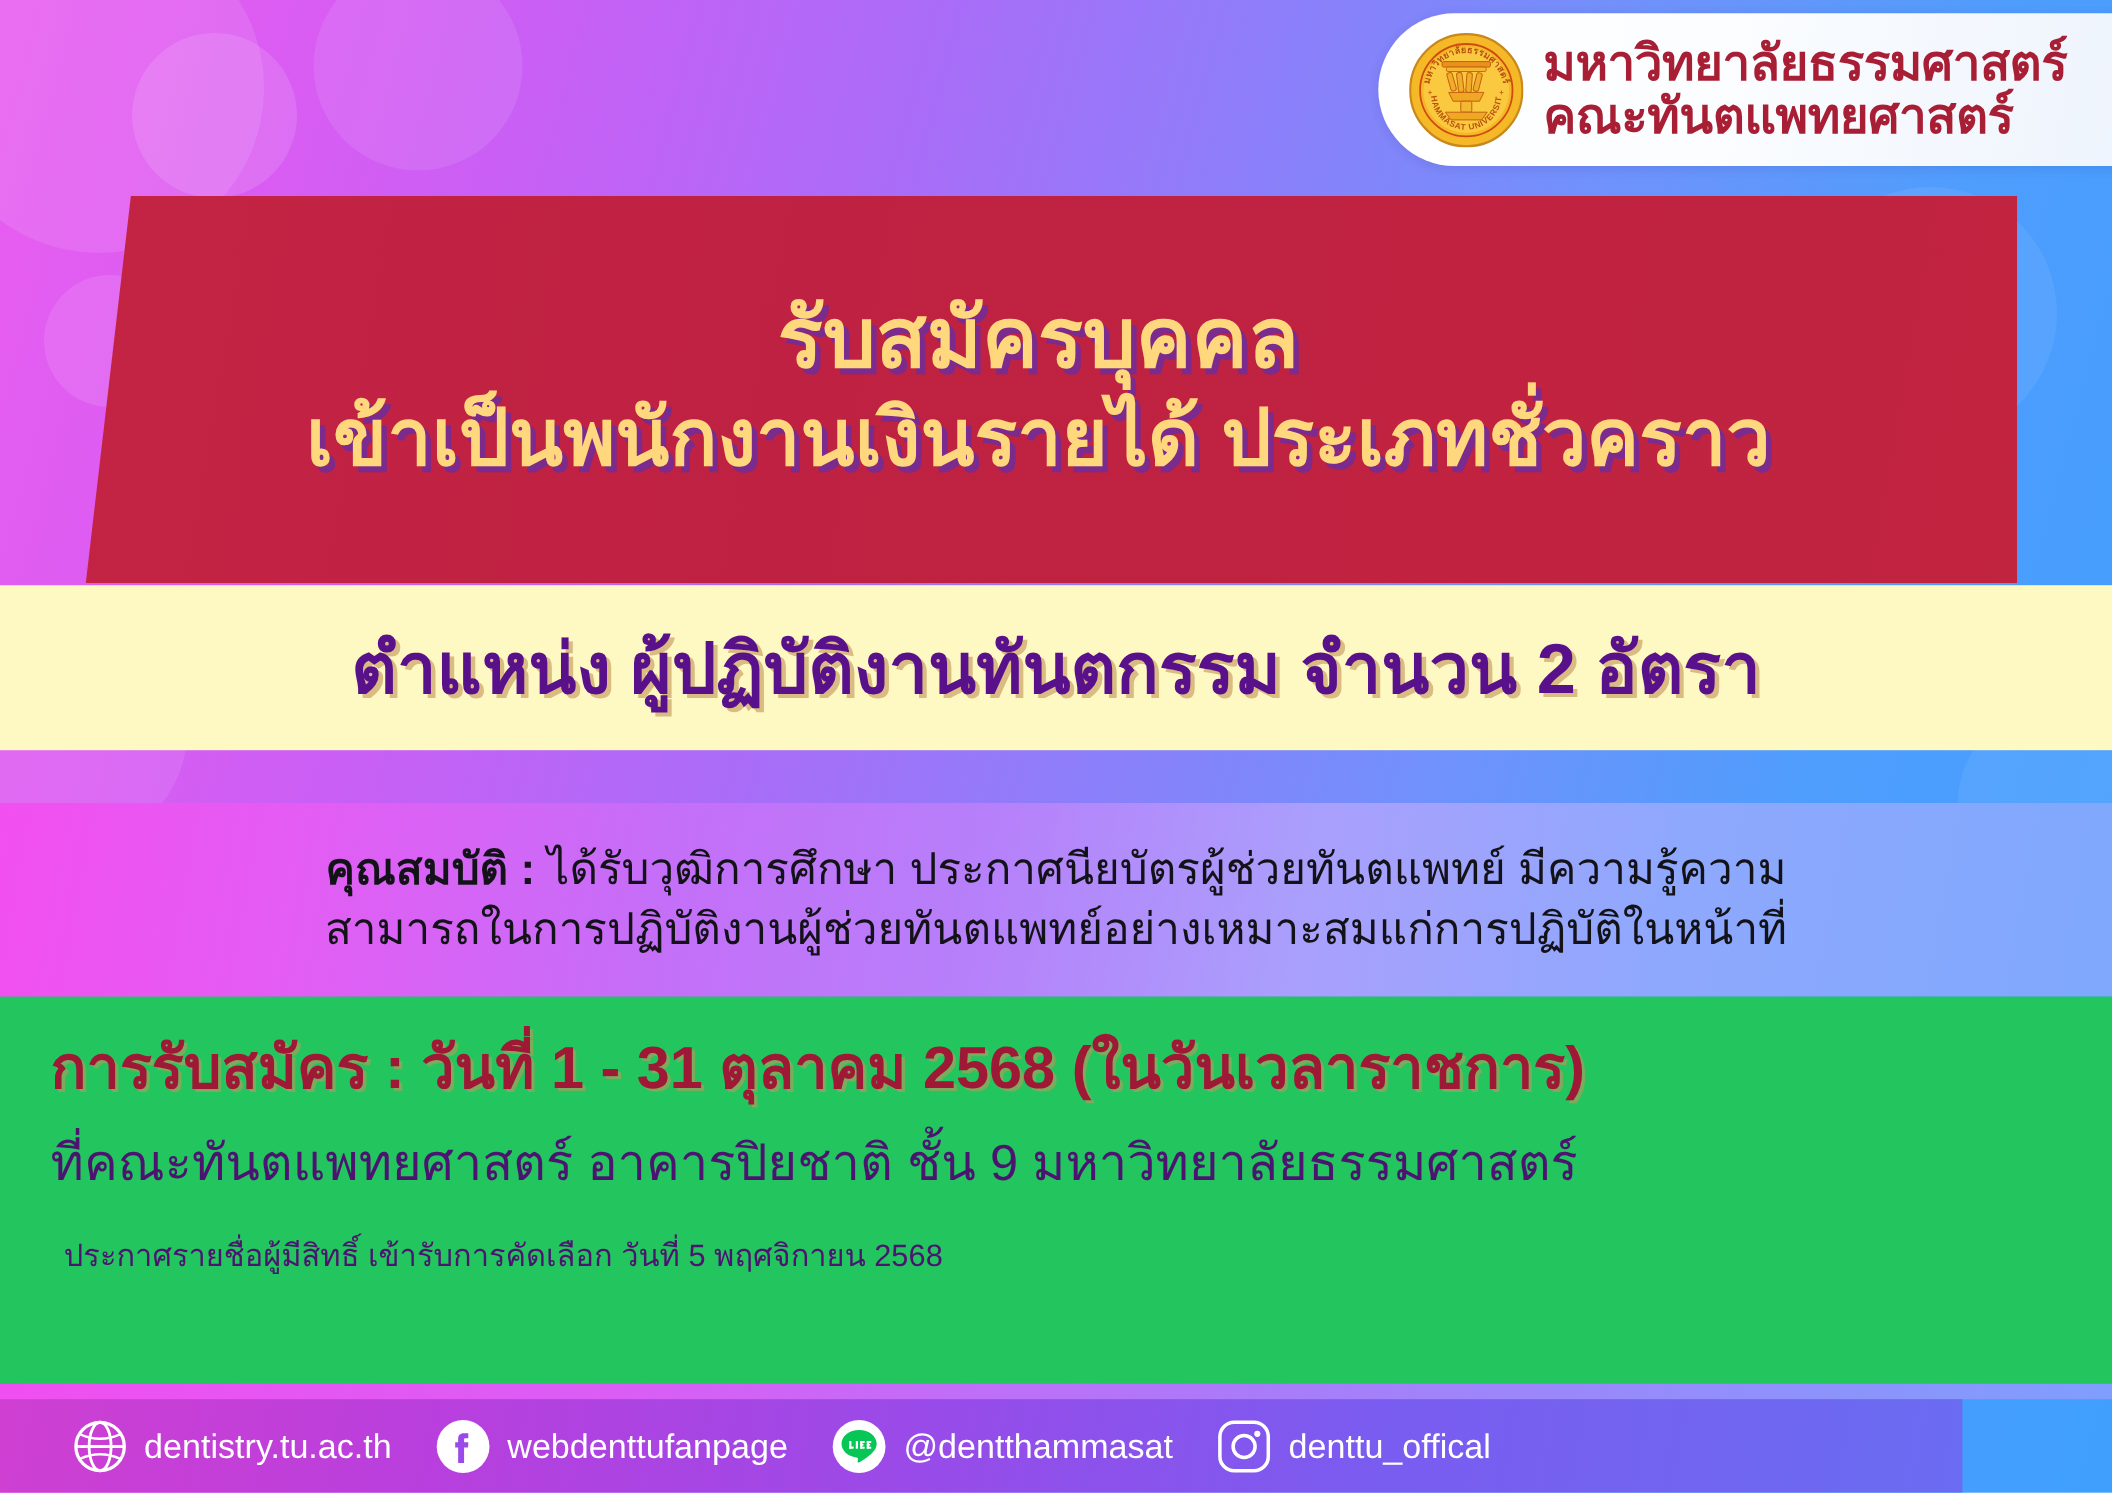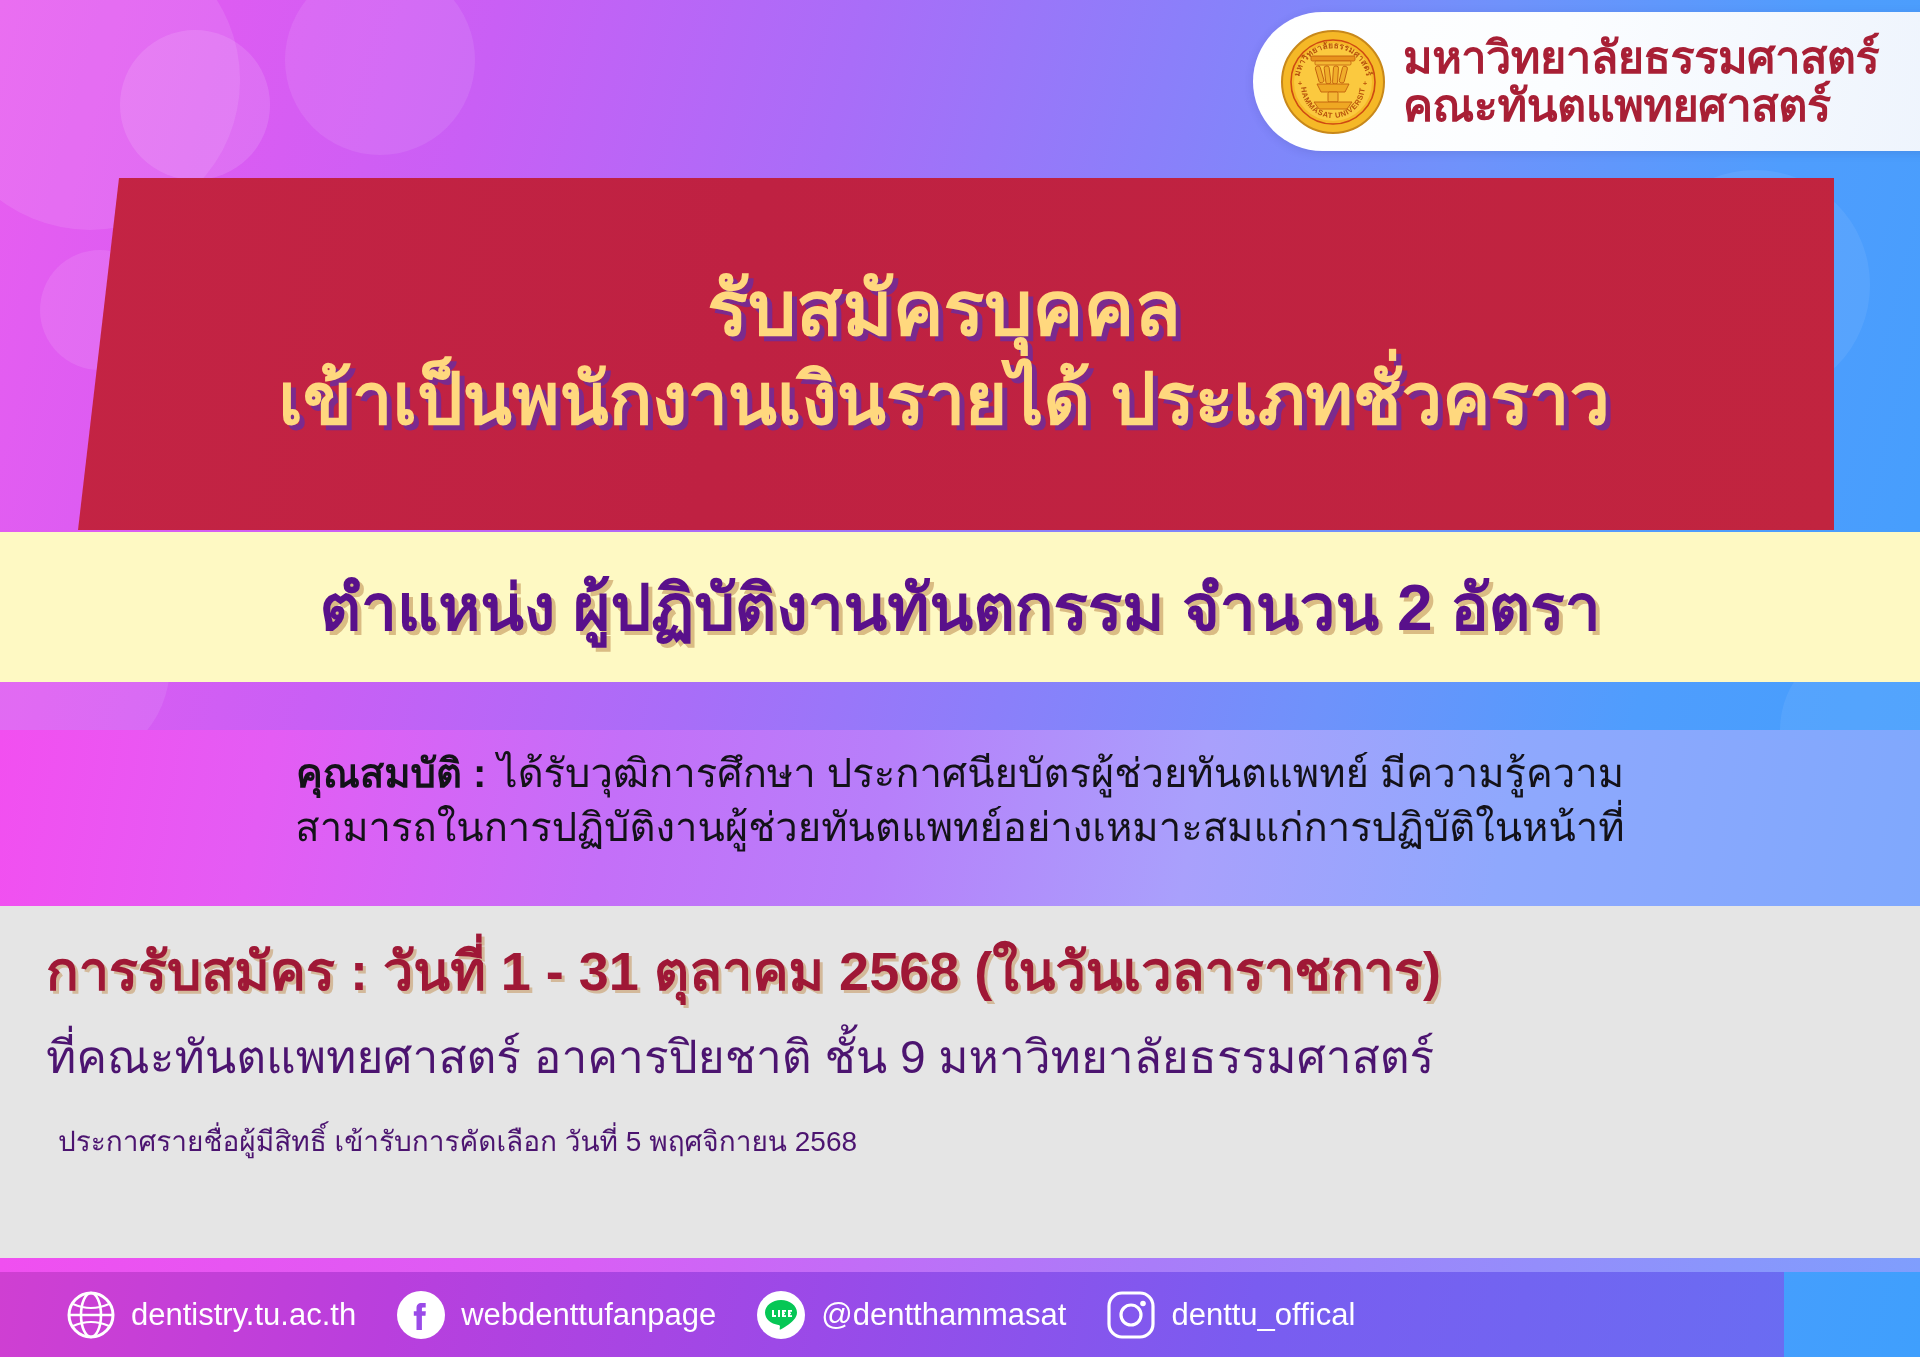--- a/index.html
+++ b/index.html
@@ -56,30 +56,30 @@
     font-size:64px; font-weight:bold; color:#59108b;
     text-shadow:4px 4px 0 rgba(196,150,92,.62); white-space:nowrap;
   }
 
   
   #qual-band{
     position:absolute; left:0; top:730px; width:1920px; height:176px;
     background:linear-gradient(100deg,
       #f24ff0 0%, #e45cf4 14%, #c46ff8 32%,
       #b77ffa 46%, #a9a0fc 62%, #8fa8fd 78%, #7fa8fd 100%);
-    display:flex; flex-direction:column; align-items:center; 
-    padding:16px 34px;
+    display:flex; flex-direction:column; align-items:center; justify-content:center;
+    padding:4px 34px;
   }
   #qual-band .qline{ font-size:40px; color:#131218; line-height:1.36; text-align:center; white-space:nowrap; }
   #qual-band .qlabel{ font-weight:bold; }
 
   
   #details{
     position:absolute; left:0; top:906px; width:1920px; height:364px;
-    background:#e5e5e5; padding:34px 0 0 46px;
+    background:#22c55e; padding:34px 0 0 46px;
   }
   #detail-heading{
     font-size:54px; font-weight:bold; color:#9f1836;
     text-shadow:3px 3px 0 rgba(196,150,92,.55); line-height:1.18;
   }
   #detail-line2{ font-size:46px; color:#4c1470; margin-top:26px; line-height:1.2; }
   #detail-line3{ font-size:28px; color:#4c1470; margin-top:40px; line-height:1.2; padding-left:12px; }
 
   
   #footer-accent{ position:absolute; left:0; top:1258px; width:1920px; height:14px;

